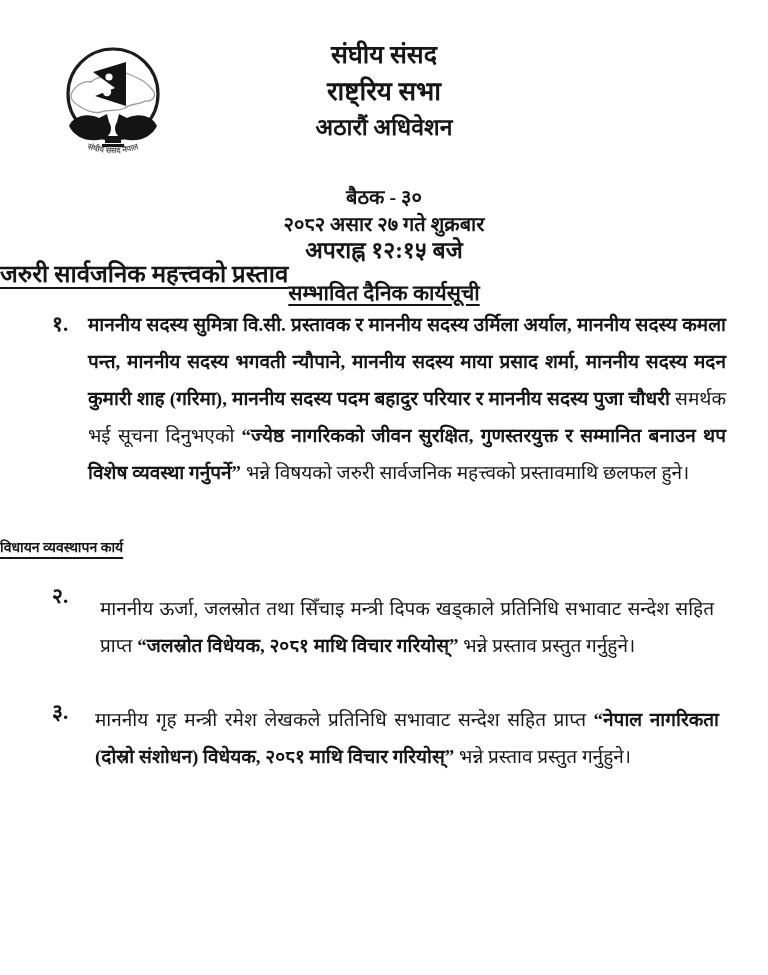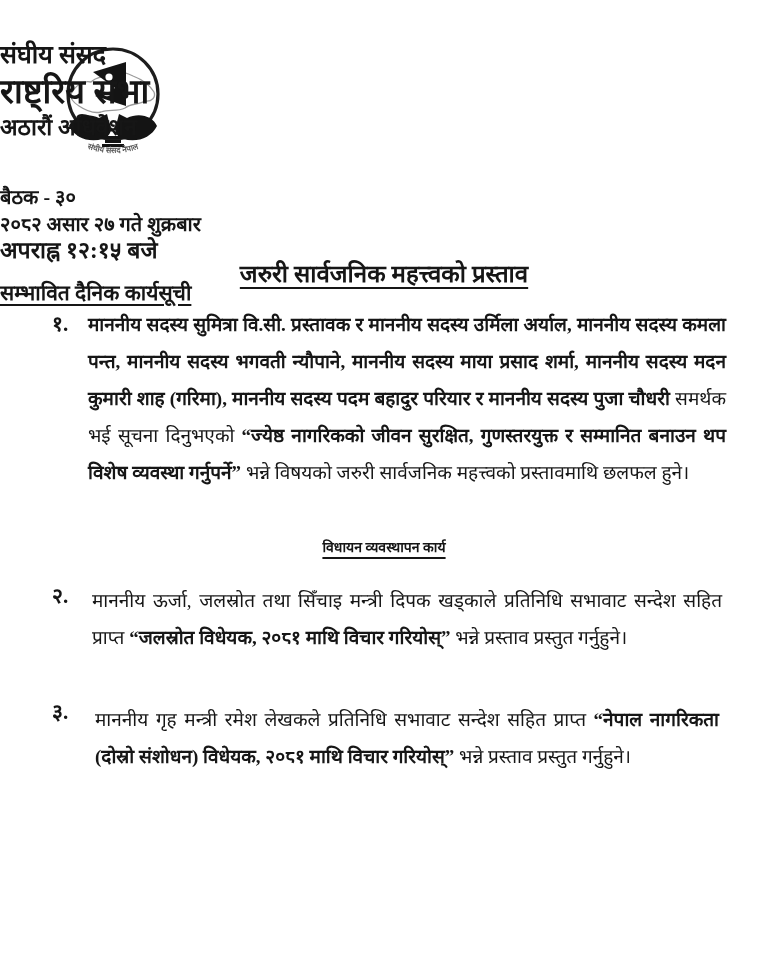--- a/index.html
+++ b/index.html
@@ -22,35 +22,34 @@
     width: 122px;
     height: 122px;
   }
 
   
   .header {
     position: absolute;
     top: 38px;
     left: 0;
     width: 100%;
-    text-align: left;
+    text-align: center;
     font-weight: 700;
   }
   .h-line1 { font-size: 25px; line-height: 34px; }
-  .h-line2 { font-size: 34px; line-height: 40px; }
+  .h-line2 { font-size: 26px; line-height: 40px; }
   .h-line3 { font-size: 23px; line-height: 31px; }
   .h-line4 { font-size: 20px; line-height: 28px; margin-top: 40px; }
   .h-line5 { font-size: 20px; line-height: 27px; font-family: Liberation Serif, serif; }
   .h-line6 { font-size: 23px; line-height: 26px; }
   .h-line7 {
     font-size: 21px; line-height: 31px; margin-top: 14px;
     text-decoration: underline; text-underline-offset: 4px; text-decoration-thickness: 2px;
   }
   .section-title {
-    text-align: center;
     font-weight: 700;
     font-size: 24px;
     line-height: 32px;
     text-decoration: underline;
     text-underline-offset: 5px;
     text-decoration-thickness: 2px;
     margin: 0;
   }
   .section-title-1 { position: absolute; top: 258px; left: 0; width: 100%; }
   .section-title-2 { position: absolute; top: 532px; left: 0; width: 100%; font-size: 14px; }
@@ -139,21 +138,21 @@
     <span class="item-number">१.</span>
     <p class="item-text" style="margin:0">
       <span class="seg-bold">माननीय सदस्य सुमित्रा वि.सी. प्रस्तावक र माननीय सदस्य उर्मिला अर्याल, माननीय सदस्य कमला पन्त, माननीय सदस्य भगवती न्यौपाने, माननीय सदस्य माया प्रसाद शर्मा, माननीय सदस्य मदन कुमारी शाह (गरिमा), माननीय सदस्य पदम बहादुर परियार र माननीय सदस्य पुजा चौधरी </span><span class="seg-normal">समर्थक भई सूचना दिनुभएको </span><span class="seg-bold">“ज्येष्ठ नागरिकको जीवन सुरक्षित, गुणस्तरयुक्त र सम्मानित बनाउन थप विशेष व्यवस्था गर्नुपर्ने” </span><span class="seg-normal">भन्ने विषयको जरुरी सार्वजनिक महत्त्वको प्रस्तावमाथि छलफल हुने।</span>
     </p>
   </div>
 
   <h2 class="section-title section-title-2">विधायन व्यवस्थापन कार्य</h2>
 
   <div class="agenda agenda-2 item">
     <span class="item-number">२.</span>
-    <p class="item-text" style="margin:4px">
+    <p class="item-text" style="margin:12px">
       <span class="seg-normal">माननीय ऊर्जा, जलस्रोत तथा सिँचाइ मन्त्री दिपक खड्काले प्रतिनिधि सभावाट सन्देश सहित प्राप्त </span><span class="seg-bold">“जलस्रोत विधेयक, २०८१ माथि विचार गरियोस्” </span><span class="seg-normal">भन्ने प्रस्ताव प्रस्तुत गर्नुहुने।</span>
     </p>
   </div>
 
   <div class="agenda agenda-3 item">
     <span class="item-number">३.</span>
     <p class="item-text" style="margin:7px">
       <span class="seg-normal">माननीय गृह मन्त्री रमेश लेखकले प्रतिनिधि सभावाट सन्देश सहित प्राप्त </span><span class="seg-bold">“नेपाल नागरिकता (दोस्रो संशोधन) विधेयक, २०८१ माथि विचार गरियोस्” </span><span class="seg-normal">भन्ने प्रस्ताव प्रस्तुत गर्नुहुने।</span>
     </p>
   </div>

